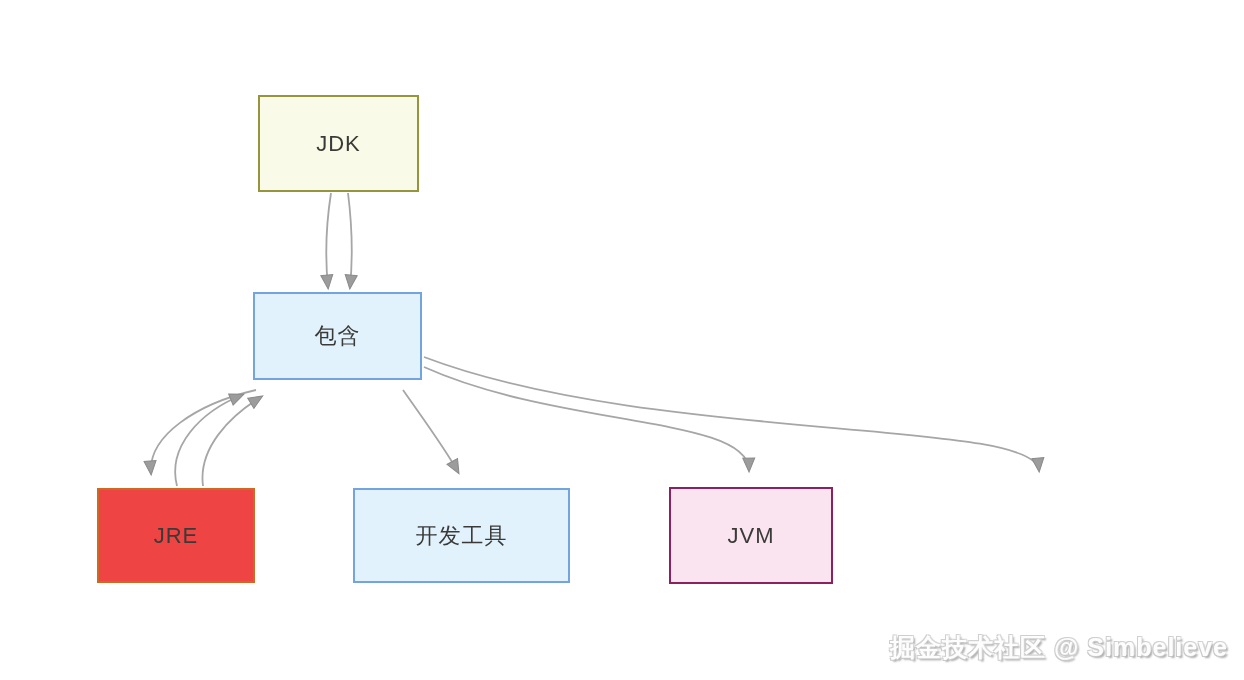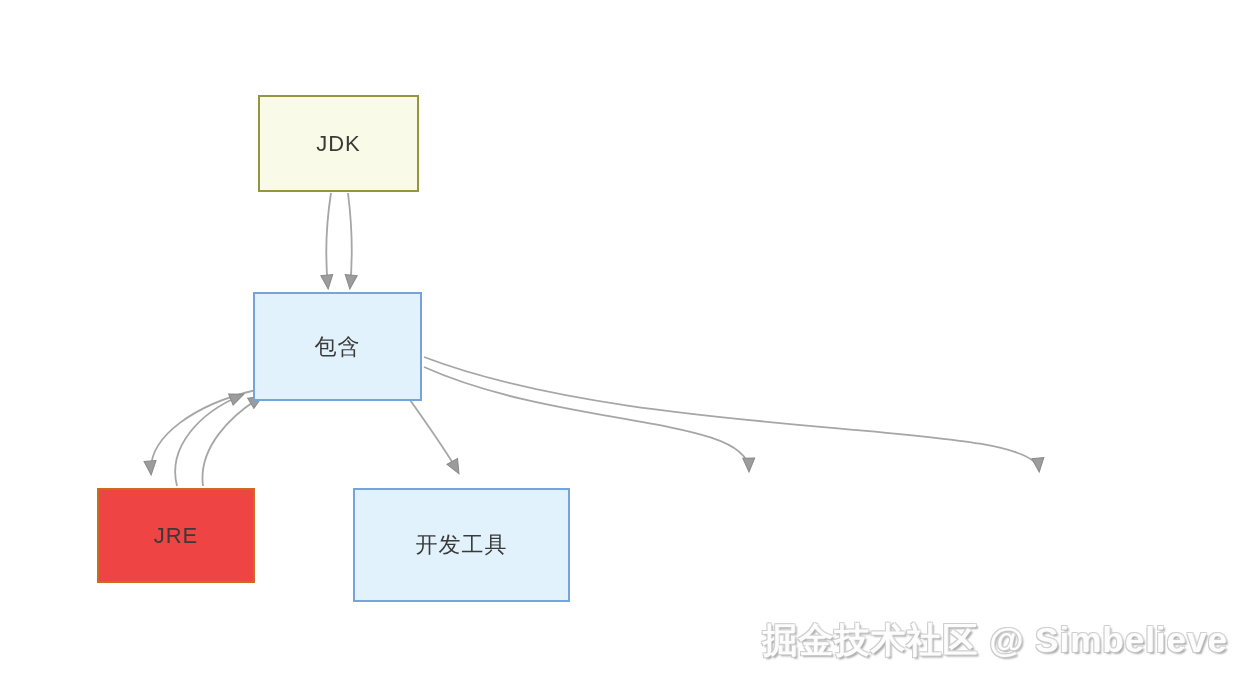--- a/index.html
+++ b/index.html
@@ -38,21 +38,21 @@
   }
   .node-yellow { background: #fafae8; border-color: #94953c; }
   .node-blue   { background: #e2f2fc; border-color: #74a4de; }
   .node-orange { background: #ef4444; border-color: #cd6a21; }
   .node-pink   { background: #fae4ef; border-color: #8e2060; }
 
   .watermark {
     position: absolute;
     right: 16px;
     bottom: 16px;
-    font-size: 35px;
+    font-size: 25px;
     font-weight: bold;
     color: #fdfdfd;
     letter-spacing: 1px;
     text-shadow:
       -1px -1px 0 #cfcfcf,
        1px -1px 0 #d8d8d8,
       -1px  1px 0 #c9c9c9,
        2px  2px 2px #adadad;
     z-index: 3;
     white-space: nowrap;
@@ -78,29 +78,32 @@
       <path d="M403,390 C424,420 446,450 458,472" marker-end="url(#arrow)"></path>
       <path d="M424,367 C560,428 748,416 749,470" marker-end="url(#arrow)"></path>
       <path d="M424,357 C650,443 1034,418 1039,470" marker-end="url(#arrow)"></path>
     </g>
   </svg>
 
   <div class="node node-yellow" style="left:258px; top:95px; width:161px; height:97px;">
     <span class="node-label">JDK</span>
   </div>
 
-  <div class="node node-blue" style="left:253px; top:292px; width:169px; height:109px;">
+  <div class="node node-blue" style="left:253px; top:292px; width:169px; height:88px;">
     <span class="node-label">包含</span>
   </div>
 
   <div class="node node-orange" style="left:97px; top:488px; width:158px; height:95px;">
     <span class="node-label">JRE</span>
   </div>
 
-  <div class="node node-blue" style="left:353px; top:488px; width:217px; height:114px;">
+  <div class="node node-blue" style="left:353px; top:488px; width:217px; height:95px;">
     <span class="node-label">开发工具</span>
   </div>
 
+  <div class="node node-pink" style="left:669px; top:487px; width:164px; height:97px;">
+    <span class="node-label">JVM</span>
+  </div>
 
 
   <div class="watermark">掘金技术社区 @ Simbelieve</div>
 
 </div>
 
 </body></html>

